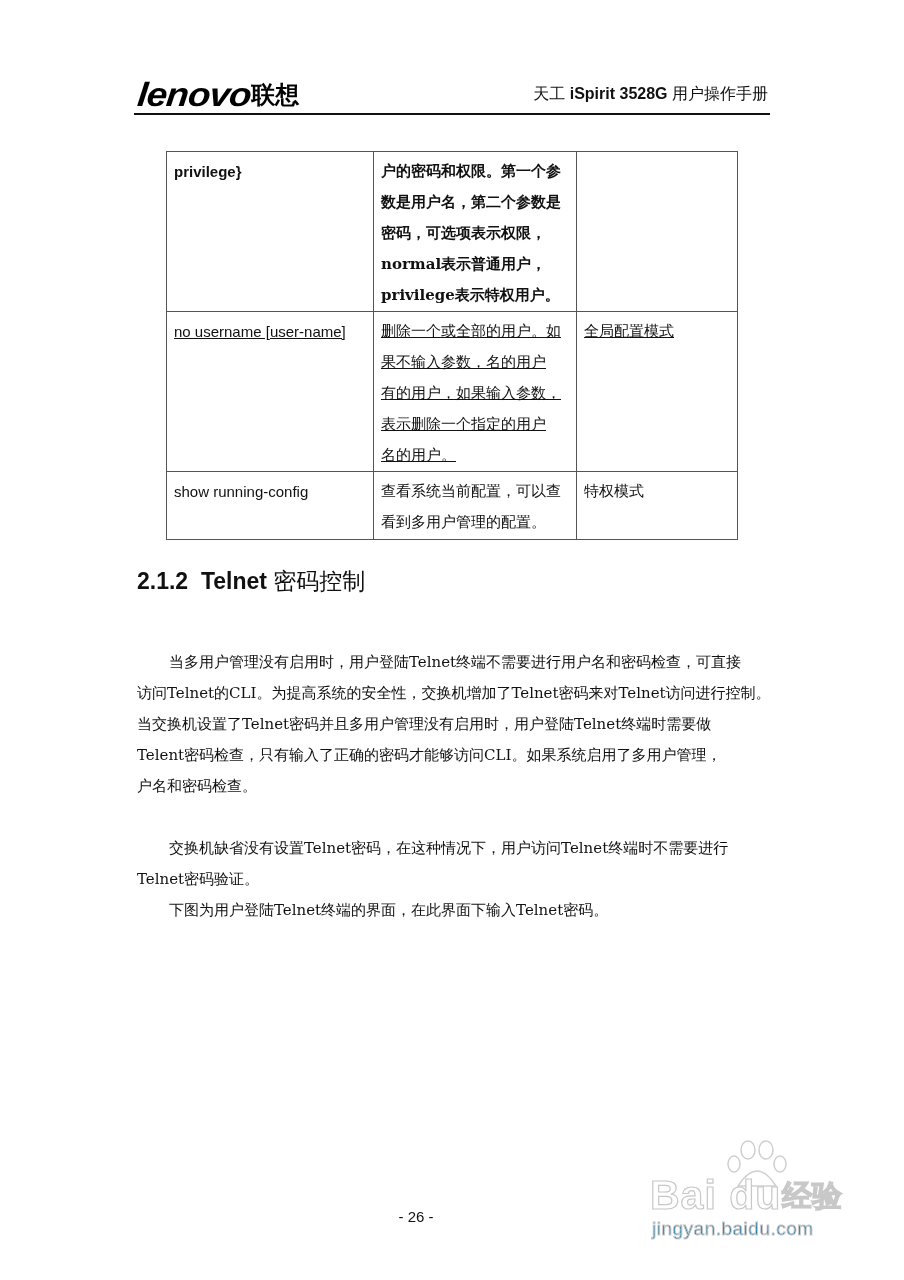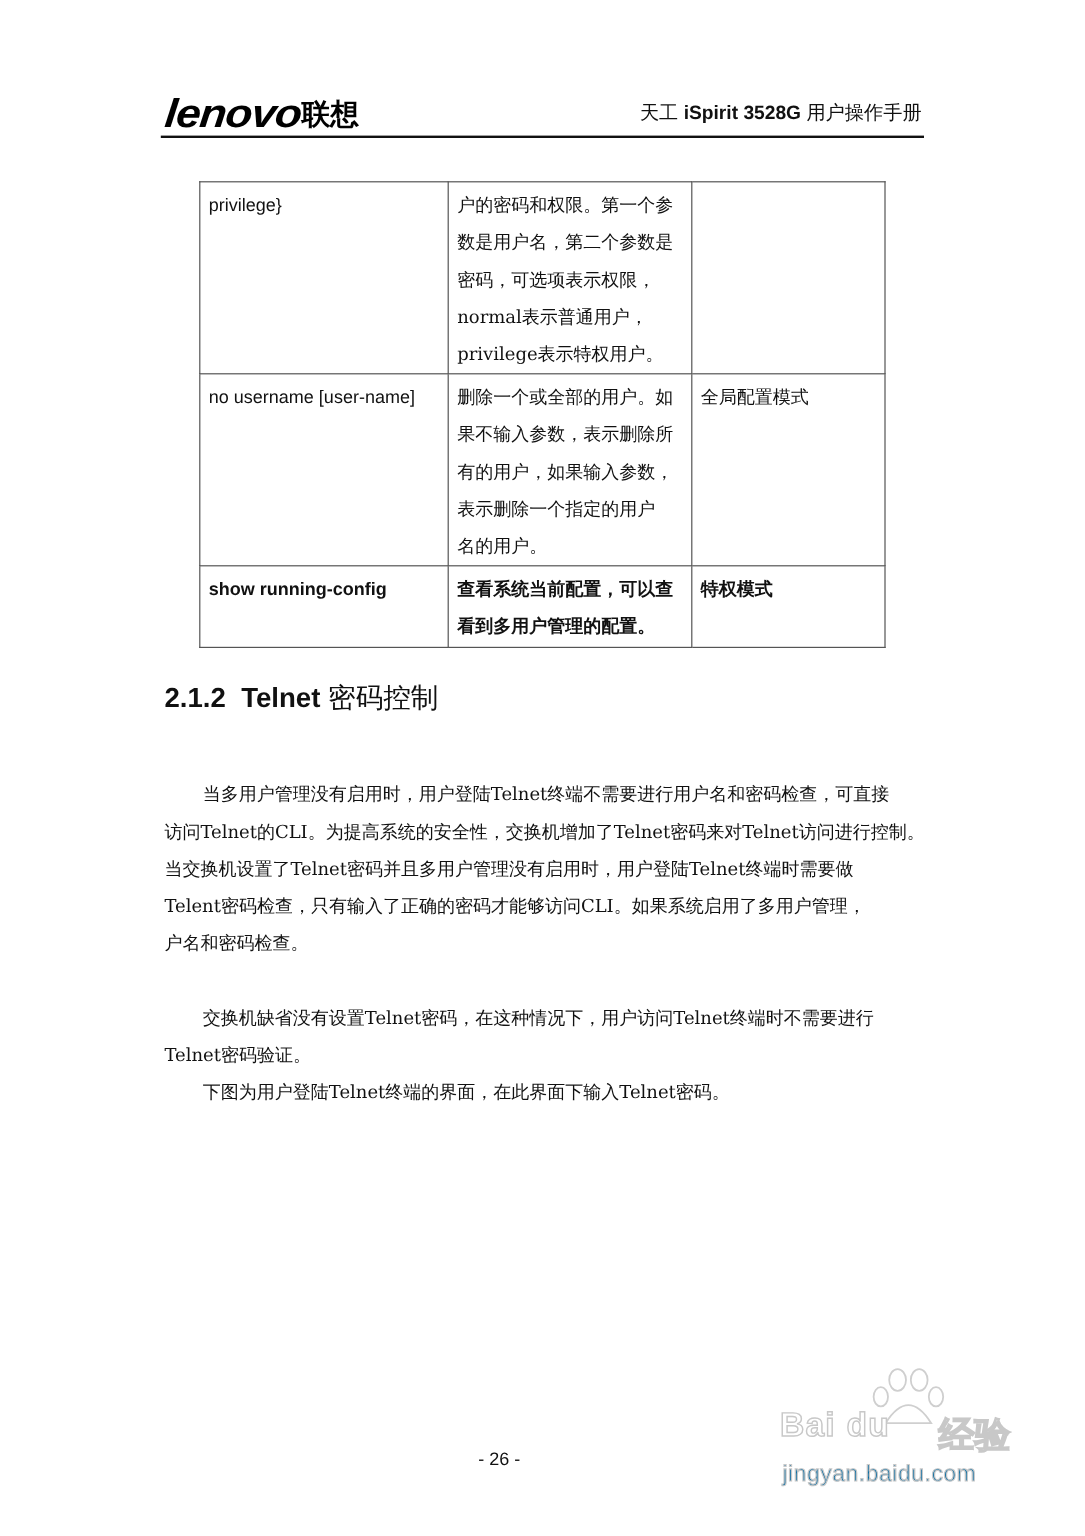--- a/index.html
+++ b/index.html
@@ -17,34 +17,34 @@
   .header-title b { font-weight: 700; }
   .header-rule { position: absolute; left: 134px; top: 113px; width: 636px; height: 2px; background: #111; }
 
   table.cmd { position: absolute; left: 166px; top: 151px; border-collapse: collapse;
               font-size: 15px; }
   table.cmd td { border: 1px solid #555; vertical-align: top; padding: 4px 7px 0 7px;
                  line-height: 31px; }
   td.c1 { width: 192px; }
   td.c2 { width: 188px; }
   td.c3 { width: 146px; }
-  table.cmd tr.r1 td { height: 152px; }
-  table.cmd tr.r2 td { height: 152px; }
-  table.cmd tr.r3 td { height: 63px; font-weight: bold; }
+  table.cmd tr.r1 td { height: 152px; font-weight: bold; }
+  table.cmd tr.r2 td { height: 152px; text-decoration: underline; }
+  table.cmd tr.r3 td { height: 63px; }
   .cjk { font-family: "DejaVu Serif", serif; }
 
   .section-title { position: absolute; left: 137px; top: 566px; font-size: 23px; font-weight: 700; }
   .section-title .cjk-t { font-weight: 400; font-family: "DejaVu Sans", sans-serif; }
 
   .para { position: absolute; left: 137px; width: 636px; font-size: 15px; line-height: 31px;
           text-align: justify; }
   .indent { text-indent: 32px; }
 
   .watermark { position: absolute; left: 642px; top: 1138px; width: 240px; height: 100px; }
-  .wm-brand { position: absolute; left: 8px; top: 34px; font-size: 28px; font-weight: 900;
+  .wm-brand { position: absolute; left: 8px; top: 34px; font-size: 41px; font-weight: 900;
               color: #fff; -webkit-text-stroke: 1.2px #c8c8c8; letter-spacing: 1px; }
   .wm-cjk { position: absolute; left: 140px; top: 38px; font-size: 30px; color: #fff;
             -webkit-text-stroke: 1.2px #c8c8c8; font-family: "DejaVu Sans", sans-serif; font-weight: 700; }
   .wm-url { position: absolute; left: 10px; top: 80px; font-size: 19px; color: #0369a1;
             -webkit-text-stroke: 1px #c8c8c8; letter-spacing: 0.5px; }
   .wm-paw { position: absolute; left: 82px; top: 0px; }
 
   .page-number { position: absolute; left: 0; width: 832px; top: 1208px; text-align: center; font-size: 15px; }
 </style>
 </head>
@@ -72,21 +72,21 @@
         <div>密码，可选项表示权限，</div>
         <div>normal表示普通用户，</div>
         <div>privilege表示特权用户。</div>
       </td>
       <td class="c3 cjk"></td>
     </tr>
     <tr class="r2">
       <td class="c1">no username [user-name]</td>
       <td class="c2 cjk">
         <div>删除一个或全部的用户。如</div>
-        <div>果不输入参数，表示删除所</div>
+        <div>果不输入参数，名的用户</div>
         <div>有的用户，如果输入参数，</div>
         <div>表示删除一个指定的用户</div>
         <div>名的用户。</div>
       </td>
       <td class="c3 cjk">全局配置模式</td>
     </tr>
     <tr class="r3">
       <td class="c1">show running-config</td>
       <td class="c2 cjk">
         <div>查看系统当前配置，可以查</div>

